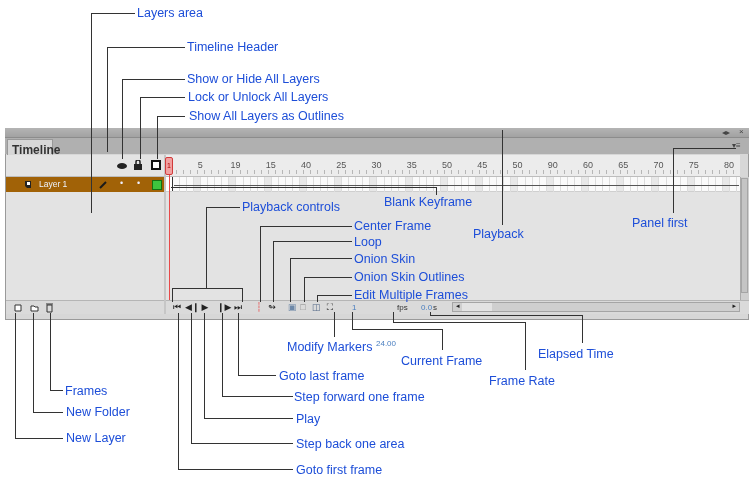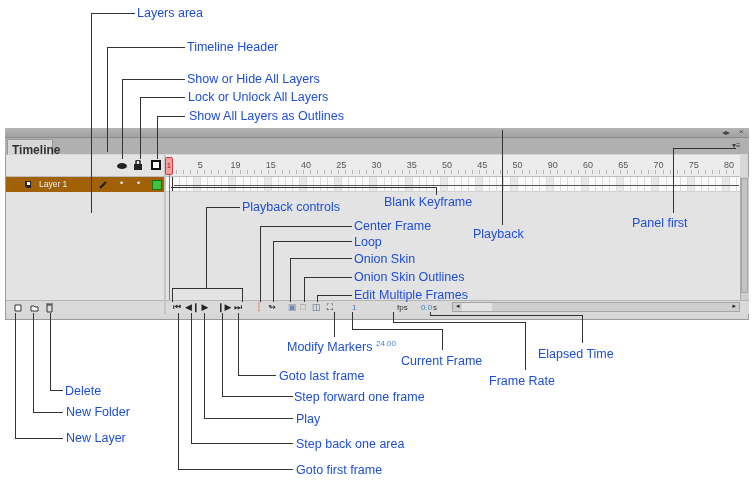--- a/index.html
+++ b/index.html
@@ -415,15 +415,15 @@
 <span class="lbl" style="left:354px;top:288px">Edit Multiple Frames</span>
 <span class="lbl" style="left:287px;top:340px">Modify Markers</span>
 <span class="lbl" style="left:401px;top:354px">Current Frame</span>
 <span class="lbl" style="left:489px;top:374px">Frame Rate</span>
 <span class="lbl" style="left:538px;top:347px">Elapsed Time</span>
 <span class="lbl" style="left:279px;top:369px">Goto last frame</span>
 <span class="lbl" style="left:294px;top:390px">Step forward one frame</span>
 <span class="lbl" style="left:296px;top:412px">Play</span>
 <span class="lbl" style="left:296px;top:437px">Step back one area</span>
 <span class="lbl" style="left:296px;top:463px">Goto first frame</span>
-<span class="lbl" style="left:65px;top:384px">Delete</span>
+<span class="lbl" style="left:65px;top:384px">Frames</span>
 <span class="lbl" style="left:66px;top:405px">New Folder</span>
 <span class="lbl" style="left:66px;top:431px">New Layer</span>
 
 </body></html>

